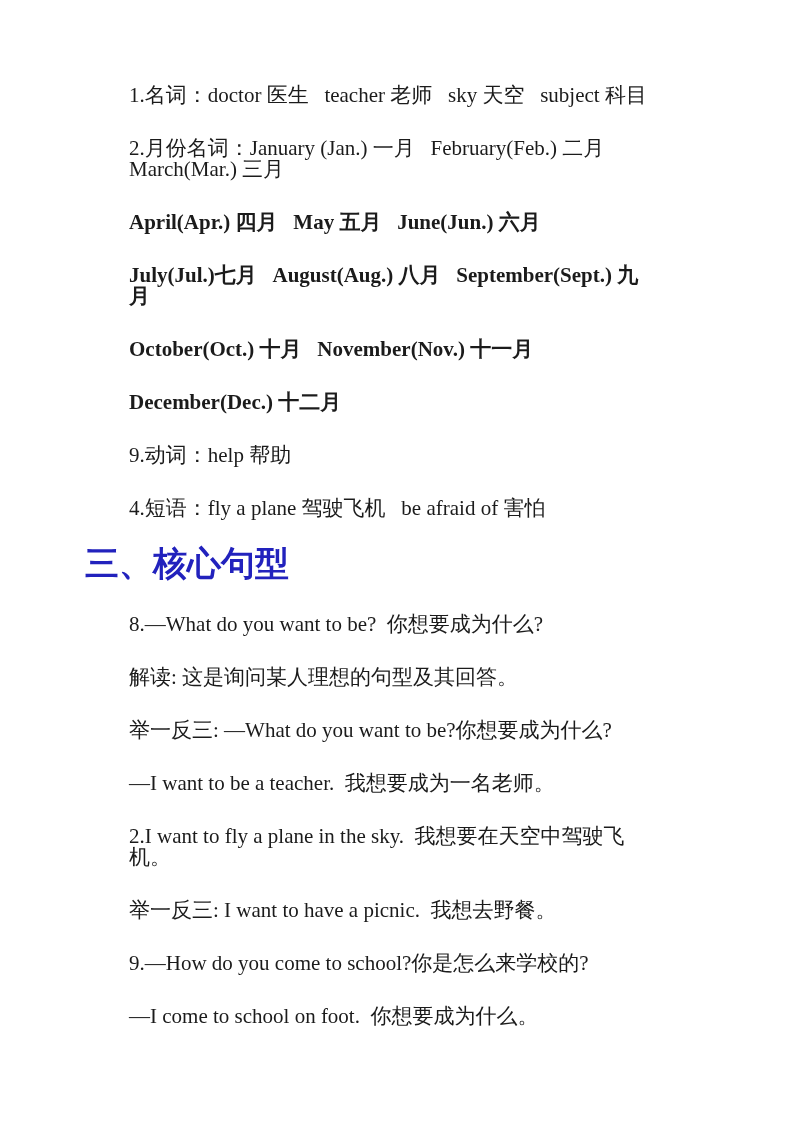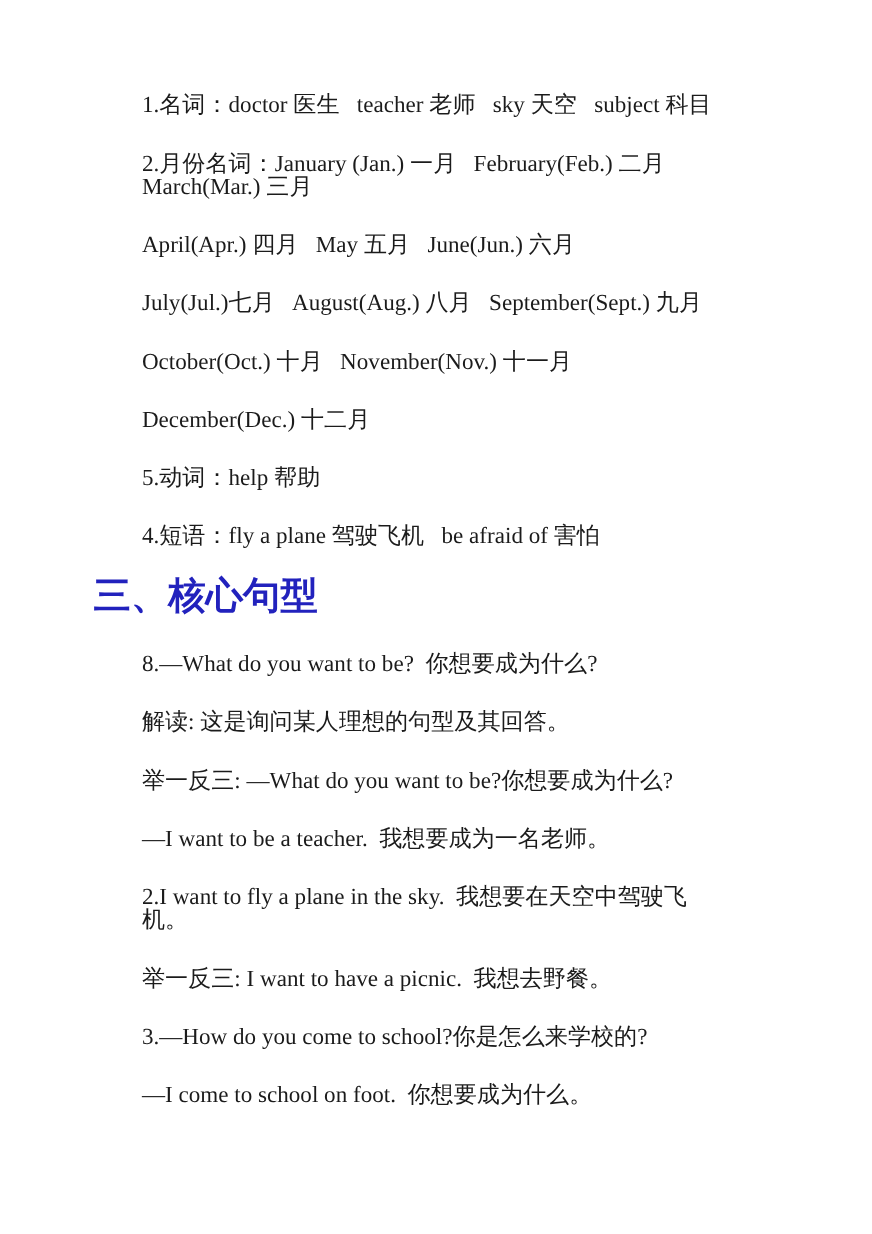--- a/index.html
+++ b/index.html
@@ -19,21 +19,21 @@
     font-family: "Liberation Serif", "DejaVu Serif", serif;
     padding: 68px 30px 0 112px;
     overflow: hidden;
   }
   p.line {
     margin: 0 0 32px 0;
     font-size: 21px;
     line-height: 21px;
     white-space: pre-wrap;
   }
-  .indent-months { margin-left: 115px; }
+  .indent-months { margin-left: 115px; font-weight: bold; }
   .indent-reply  { margin-left: 21px; }
   .indent-reply-deep { margin-left: 93px; }
   h2.heading {
     margin: 0 0 38px -44px;
     font-family: "Liberation Sans", "DejaVu Sans", sans-serif;
     font-weight: bold;
     font-size: 34px;
     line-height: 25px;
     color: var(--heading);
     white-space: pre-wrap;
@@ -45,29 +45,29 @@
 <div class="page">
 
   <p class="line">1.名词：doctor 医生   teacher 老师   sky 天空   subject 科目</p>
 
   <p class="line">2.月份名词：January (Jan.) 一月   February(Feb.) 二月   March(Mar.) 三月</p>
   <p class="line indent-months">April(Apr.) 四月   May 五月   June(Jun.) 六月</p>
   <p class="line indent-months">July(Jul.)七月   August(Aug.) 八月   September(Sept.) 九月</p>
   <p class="line indent-months">October(Oct.) 十月   November(Nov.) 十一月</p>
   <p class="line indent-months">December(Dec.) 十二月</p>
 
-  <p class="line">5.动词：help 帮助</p>
+  <p class="line">9.动词：help 帮助</p>
   <p class="line">4.短语：fly a plane 驾驶飞机   be afraid of 害怕</p>
 
   <h2 class="heading">三、核心句型</h2>
 
   <p class="line">8.—What do you want to be?  你想要成为什么?</p>
   <p class="line">解读: 这是询问某人理想的句型及其回答。</p>
   <p class="line">举一反三: —What do you want to be?你想要成为什么?</p>
   <p class="line indent-reply-deep">—I want to be a teacher.  我想要成为一名老师。</p>
 
   <p class="line">2.I want to fly a plane in the sky.  我想要在天空中驾驶飞机。</p>
   <p class="line">举一反三: I want to have a picnic.  我想去野餐。</p>
 
-  <p class="line">3.—How do you come to school?你是怎么来学校的?</p>
+  <p class="line">9.—How do you come to school?你是怎么来学校的?</p>
   <p class="line indent-reply">—I come to school on foot.  你想要成为什么。</p>
 
 </div>
 
 </body></html>

